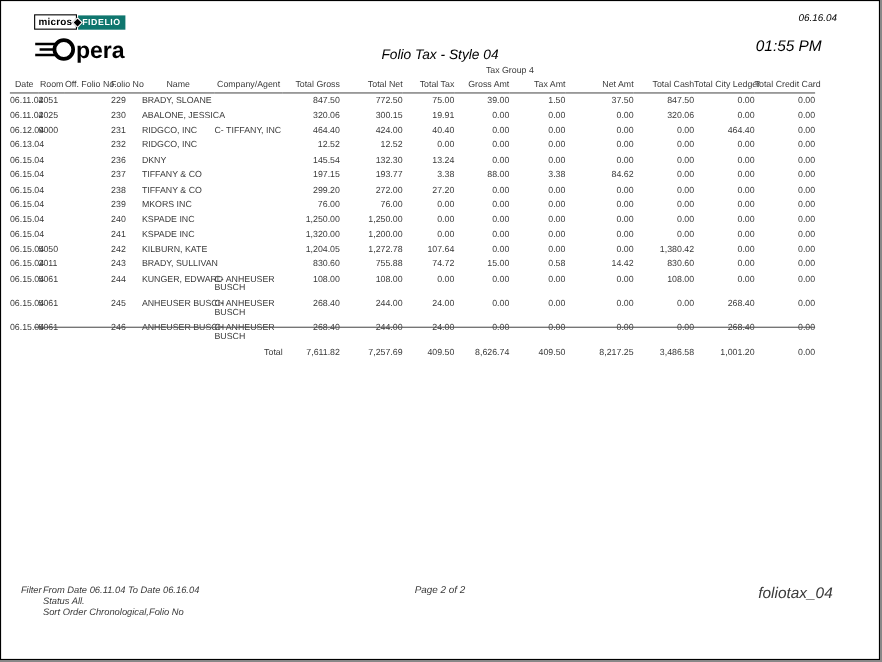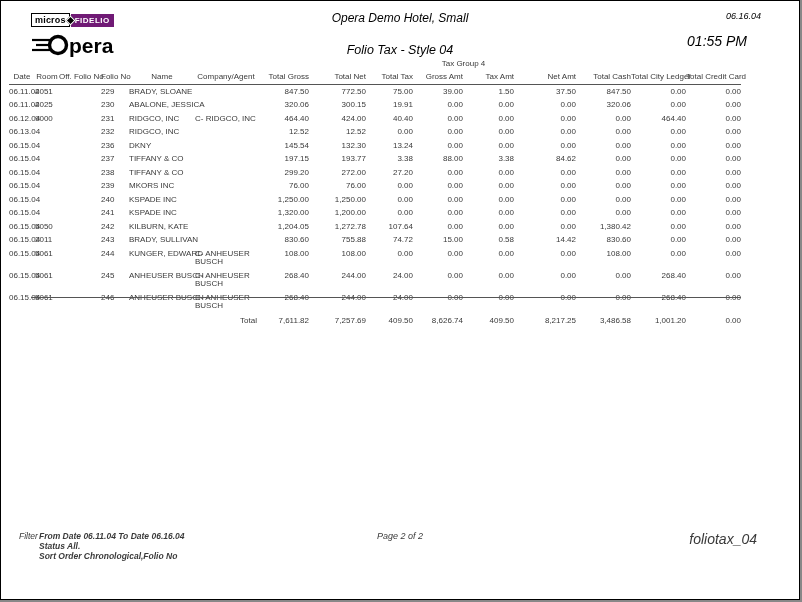--- a/index.html
+++ b/index.html
@@ -8,39 +8,39 @@
     position:relative; width:800px; height:600px; margin:0;
     background:#fff; border:1px solid #000;
     font-family:"Liberation Sans", sans-serif; color:#3a3a3a;
     overflow:hidden;
   }
   
   .brand { position:absolute; left:30px; top:12px; }
   .micros-fidelio { display:flex; align-items:center; height:14px; }
   .micros-box { border:1px solid #000; color:#000; font-weight:bold; font-size:9px; padding:1px 3px; letter-spacing:.2px; }
   .diamond { width:7px; height:7px; background:#000; transform:rotate(45deg); margin:0 -3px; border:1px solid #fff; z-index:2; }
-  .fidelio-box { background:#701a75; color:#fff; font-weight:bold; font-size:8px; padding:2px 4px; letter-spacing:.5px; }
+  .fidelio-box { background:#0f766e; color:#fff; font-weight:bold; font-size:8px; padding:2px 4px; letter-spacing:.5px; }
   .opera-logo { margin-top:4px; }
   .hotel-name { position:absolute; top:10px; left:0; width:100%; text-align:center; font-size:12px; font-style:italic; color:#000; }
   .report-title { position:absolute; top:42px; left:0; width:100%; text-align:center; font-size:12.5px; font-style:italic; font-weight:normal; color:#000; }
   .stamp-date { position:absolute; top:10px; right:38px; font-size:9px; font-style:italic; color:#000; }
   .stamp-time { position:absolute; top:32px; right:52px; font-size:14px; font-style:italic; color:#000; }
   
   table.report { position:absolute; left:8px; top:56px; width:732px; table-layout:fixed; border-collapse:collapse; font-size:8px; color:#3a3a3a; }
   table.report th, table.report td { font-weight:normal; vertical-align:top; padding:2.5px 0 2.5px 0; line-height:8.5px; overflow:visible; white-space:nowrap; }
   table.report .wrap { white-space:normal; }
   th.group { text-align:center; padding-left:18px; white-space:nowrap; }
   tr.col-labels th { border-bottom:1px solid #555; }
   td.num, th.num { text-align:right; }
   td.c3 { padding-left:6px; }
   tr.total-row td { padding-top:4px; }
   .total-rule { position:absolute; left:30px; top:296px; width:710px; border-top:1px solid #555; }
   
   .footer-filter-label { position:absolute; left:18px; top:530px; font-size:8.5px; font-style:italic; }
-  .footer-filter-lines { position:absolute; left:38px; top:530px; font-size:8.5px; font-style:italic; line-height:10px;font-weight:bold; }
+  .footer-filter-lines { position:absolute; left:38px; top:530px; font-size:8.5px; font-style:italic; line-height:10px; }
   .footer-page { position:absolute; left:0; top:530px; width:100%; text-align:center; font-size:9px; font-style:italic; }
   .footer-report-id { position:absolute; right:42px; top:530px; font-size:14px; font-style:italic; }
 </style>
 </head>
 <body>
 
 <div class="page">
 
   <div class="brand">
     <div class="micros-fidelio">
@@ -52,21 +52,20 @@
       <svg width="104" height="28" viewBox="0 0 104 28">
         <line x1="1" y1="9" x2="22" y2="9" stroke="#000" stroke-width="2.2"></line>
         <line x1="5" y1="14" x2="22" y2="14" stroke="#000" stroke-width="2.2"></line>
         <line x1="1" y1="19" x2="22" y2="19" stroke="#000" stroke-width="2.2"></line>
         <circle cx="27" cy="14" r="8.5" fill="#fff" stroke="#000" stroke-width="3.4"></circle>
         <text x="38" y="22" font-family="Liberation Sans, sans-serif" font-weight="bold" font-size="21" fill="#000">pera</text>
       </svg>
     </div>
   </div>
 
-  <div class="hotel-name">Opera Demo Hotel, Small</div>
   <div class="report-title">Folio Tax - Style 04</div>
   <div class="stamp-date">06.16.04</div>
   <div class="stamp-time">01:55 PM</div>
 
   <table class="report">
     <colgroup>
       <col style="width:26px">
         <col style="width:24px">
         <col style="width:42px">
         <col style="width:28px">
@@ -140,21 +139,21 @@
           <td class="num">320.06</td>
           <td class="num">0.00</td>
           <td class="num">0.00</td>
         </tr>
         <tr>
           <td class="c0">06.12.04</td>
           <td class="c1">9000</td>
           <td class="c2"></td>
           <td class="c3">231</td>
           <td class="c4">RIDGCO, INC</td>
-          <td class="c5 wrap">C- RIDGCO, INC</td>
+          <td class="c5 wrap">C- TIFFANY, INC</td>
           <td class="num">464.40</td>
           <td class="num">424.00</td>
           <td class="num">40.40</td>
           <td class="num">0.00</td>
           <td class="num">0.00</td>
           <td class="num">0.00</td>
           <td class="num">0.00</td>
           <td class="num">464.40</td>
           <td class="num">0.00</td>
         </tr>

